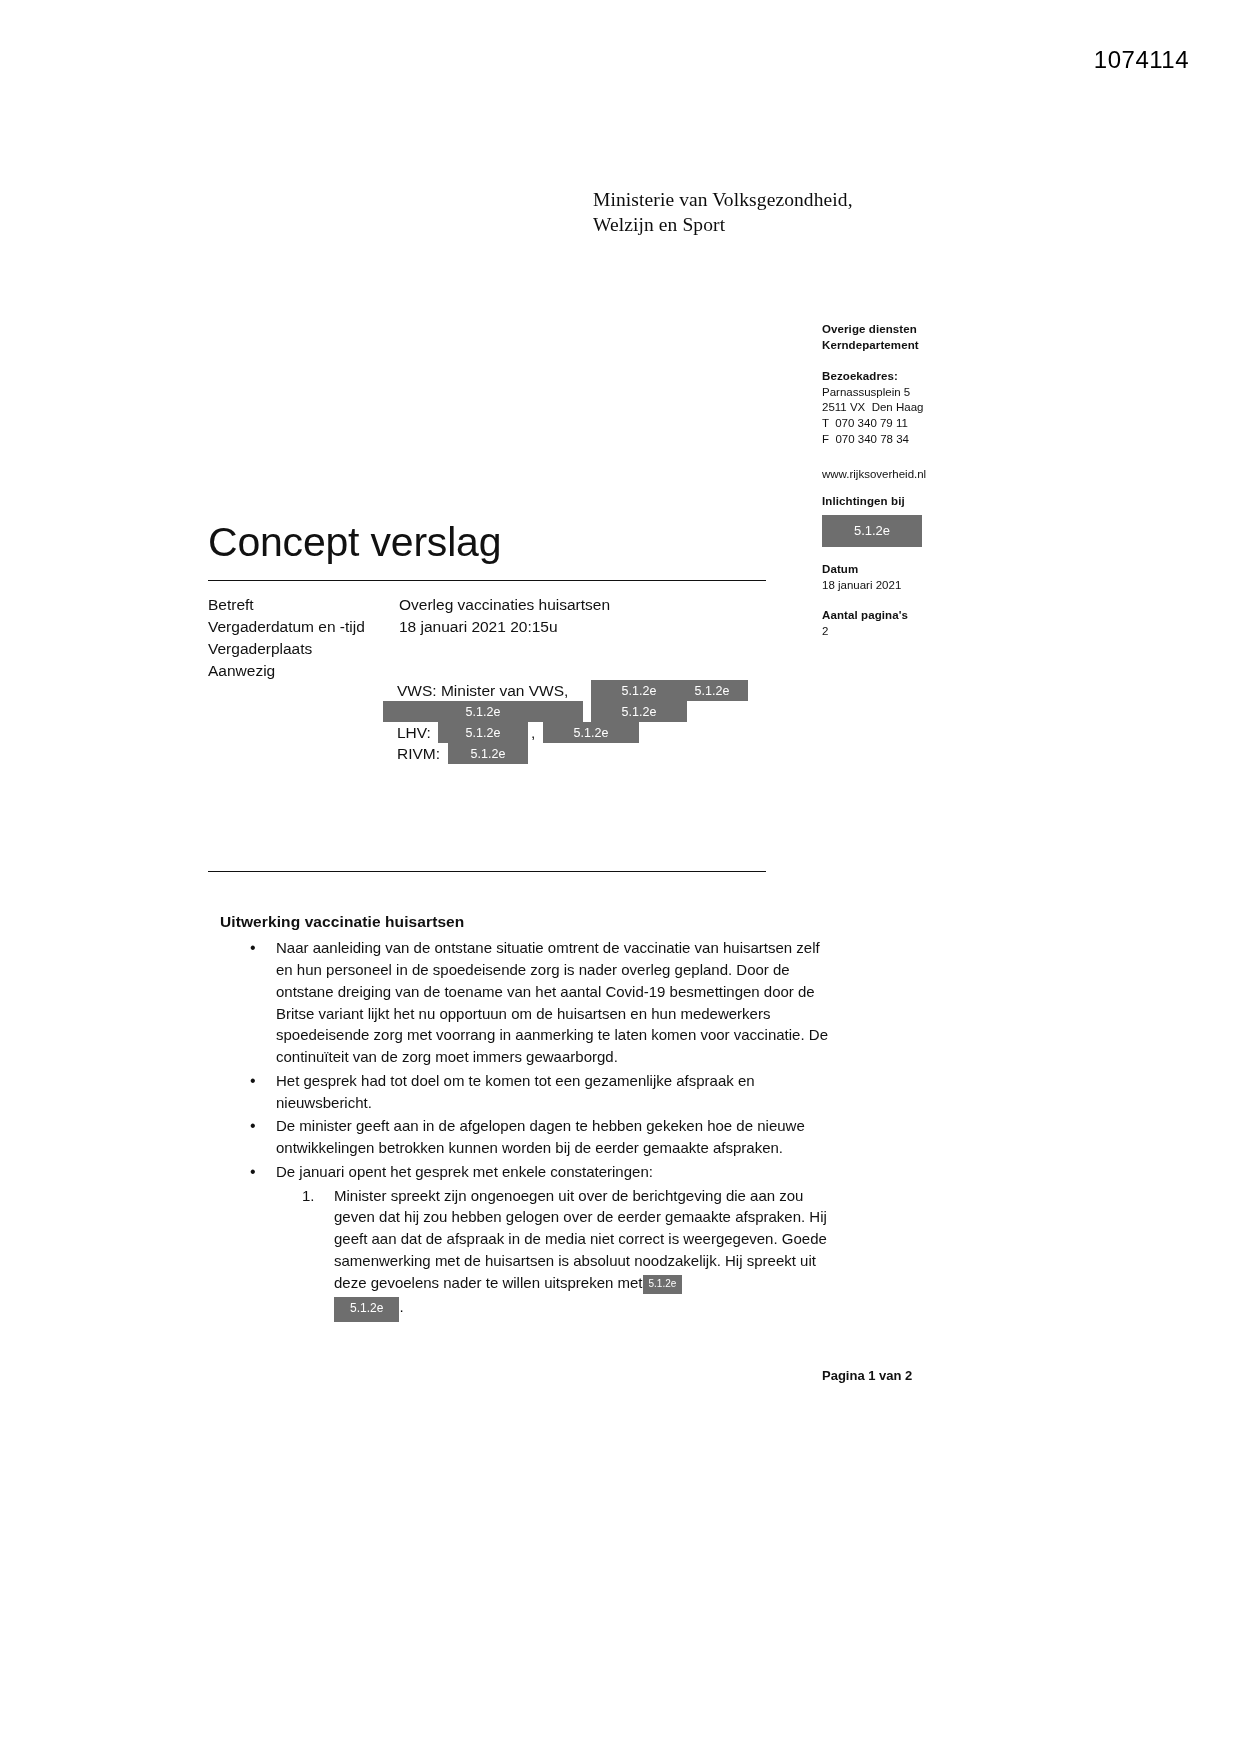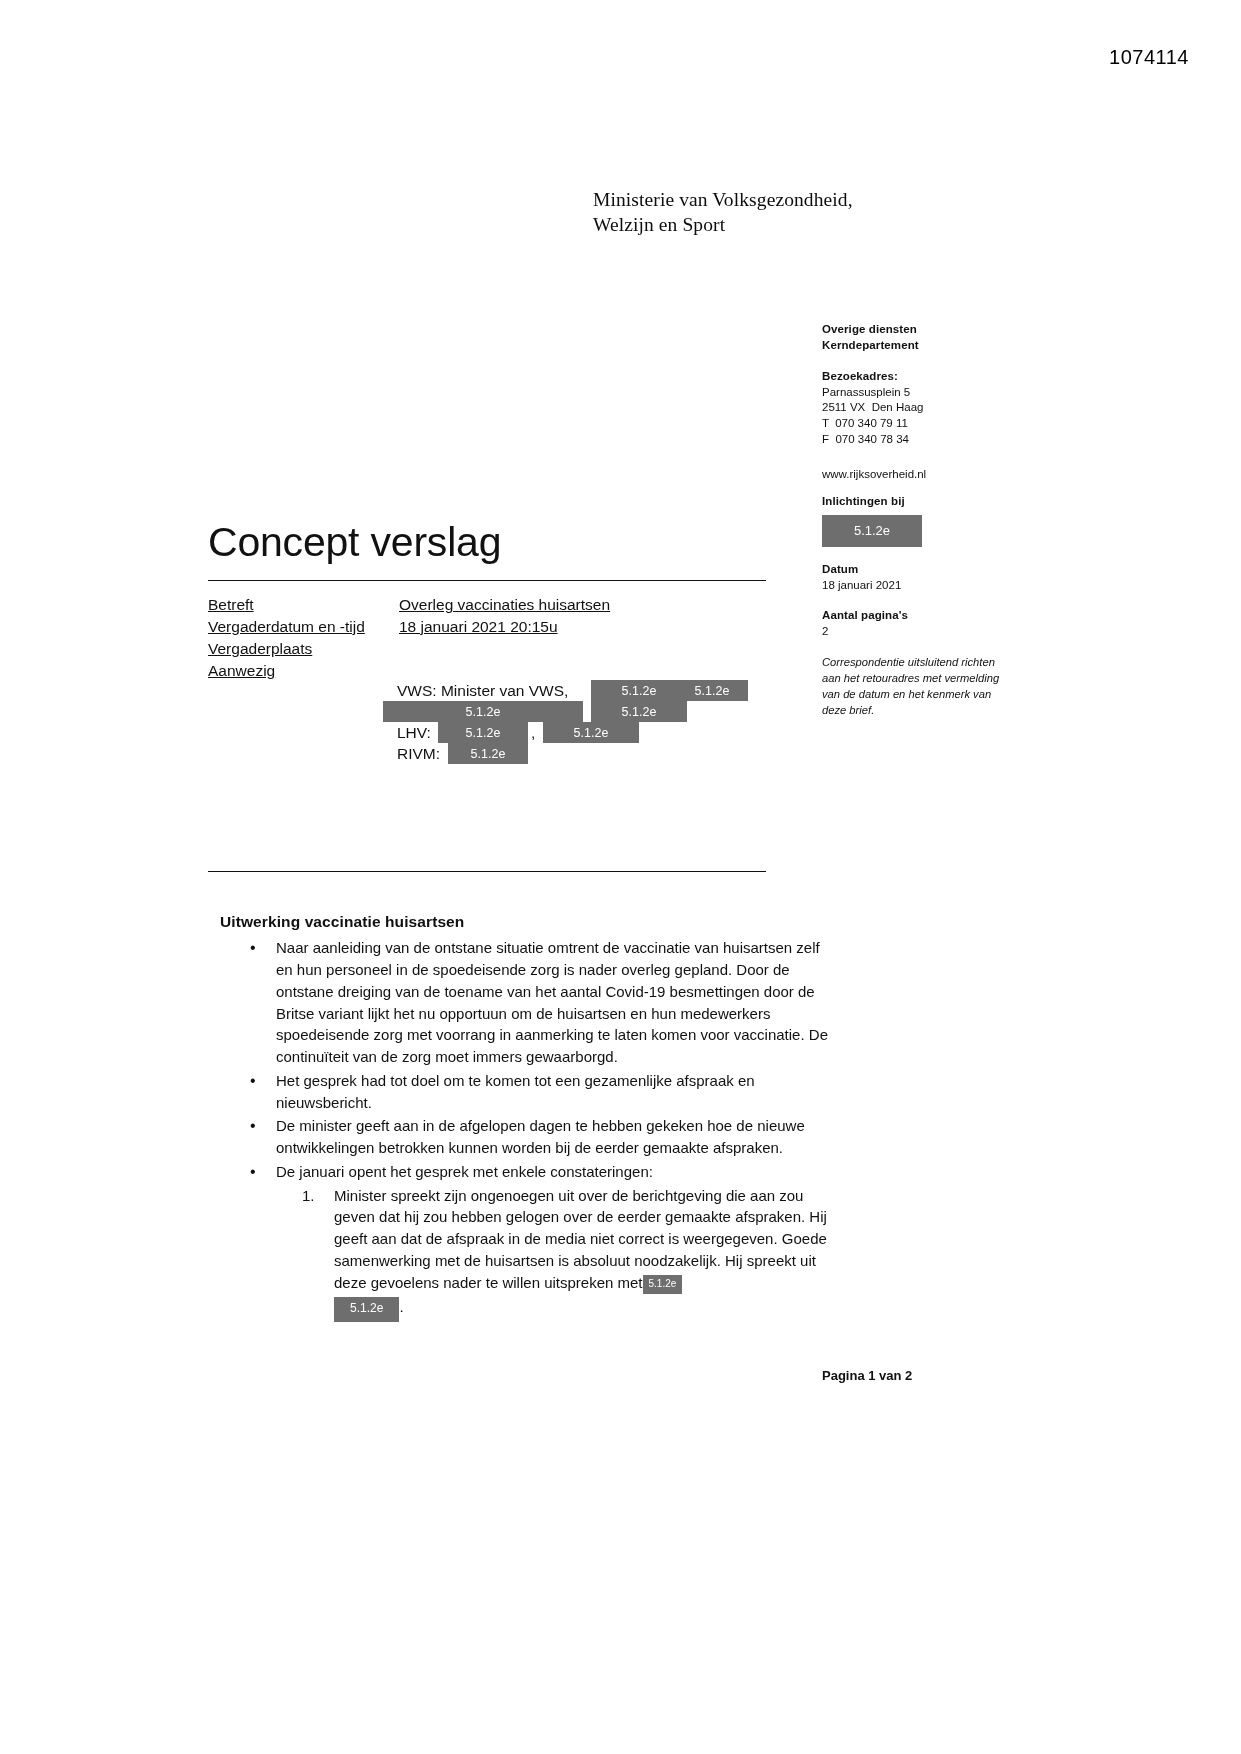--- a/index.html
+++ b/index.html
@@ -20,21 +20,21 @@
     margin: 0 auto;
     background: #ffffff;
     overflow: hidden;
   }
 
   
   .doc-number {
     position: absolute;
     top: 46px;
     right: 52px;
-    font-size: 20px;
+    font-size: 24px;
     letter-spacing: 0.5px;
     color: #000;
     font-family: "Liberation Sans", sans-serif;
   }
 
   
   .ministry {
     position: absolute;
     left: 593px;
     top: 188px;
@@ -115,21 +115,20 @@
     left: 208px;
     top: 594px;
     width: 600px;
     font-size: 15.5px;
     line-height: 1.42;
     color: #111;
   }
   .fields .frow {
     display: flex;
     align-items: flex-start;
-    text-decoration: underline;
   }
   .fields .flabel {
     width: 185px;
     flex: 0 0 185px;
     padding-right: 6px;
   }
   .fields .fvalue { flex: 1 1 auto; }
 
   
   .attendees {
@@ -268,21 +267,20 @@
     <div class="gap-sm"></div>
     <div class="bold">Inlichtingen bij</div>
     <div class="redact redact-meta">5.1.2e</div>
     <div class="gap-sm"></div>
     <div class="bold">Datum</div>
     <div>18 januari 2021</div>
     <div class="gap-md"></div>
     <div class="bold">Aantal pagina's</div>
     <div>2</div>
     <div class="gap-md"></div>
-    <div class="italic-note">Correspondentie uitsluitend richten aan het retouradres met vermelding van de datum en het kenmerk van deze brief.</div>
   </div>
 
   <h1 class="doc-title">Concept verslag</h1>
 
   <div class="rule rule-top"></div>
   <div class="rule rule-bottom"></div>
 
   <div class="fields">
     <div class="frow">
       <div class="flabel">Betreft</div>

